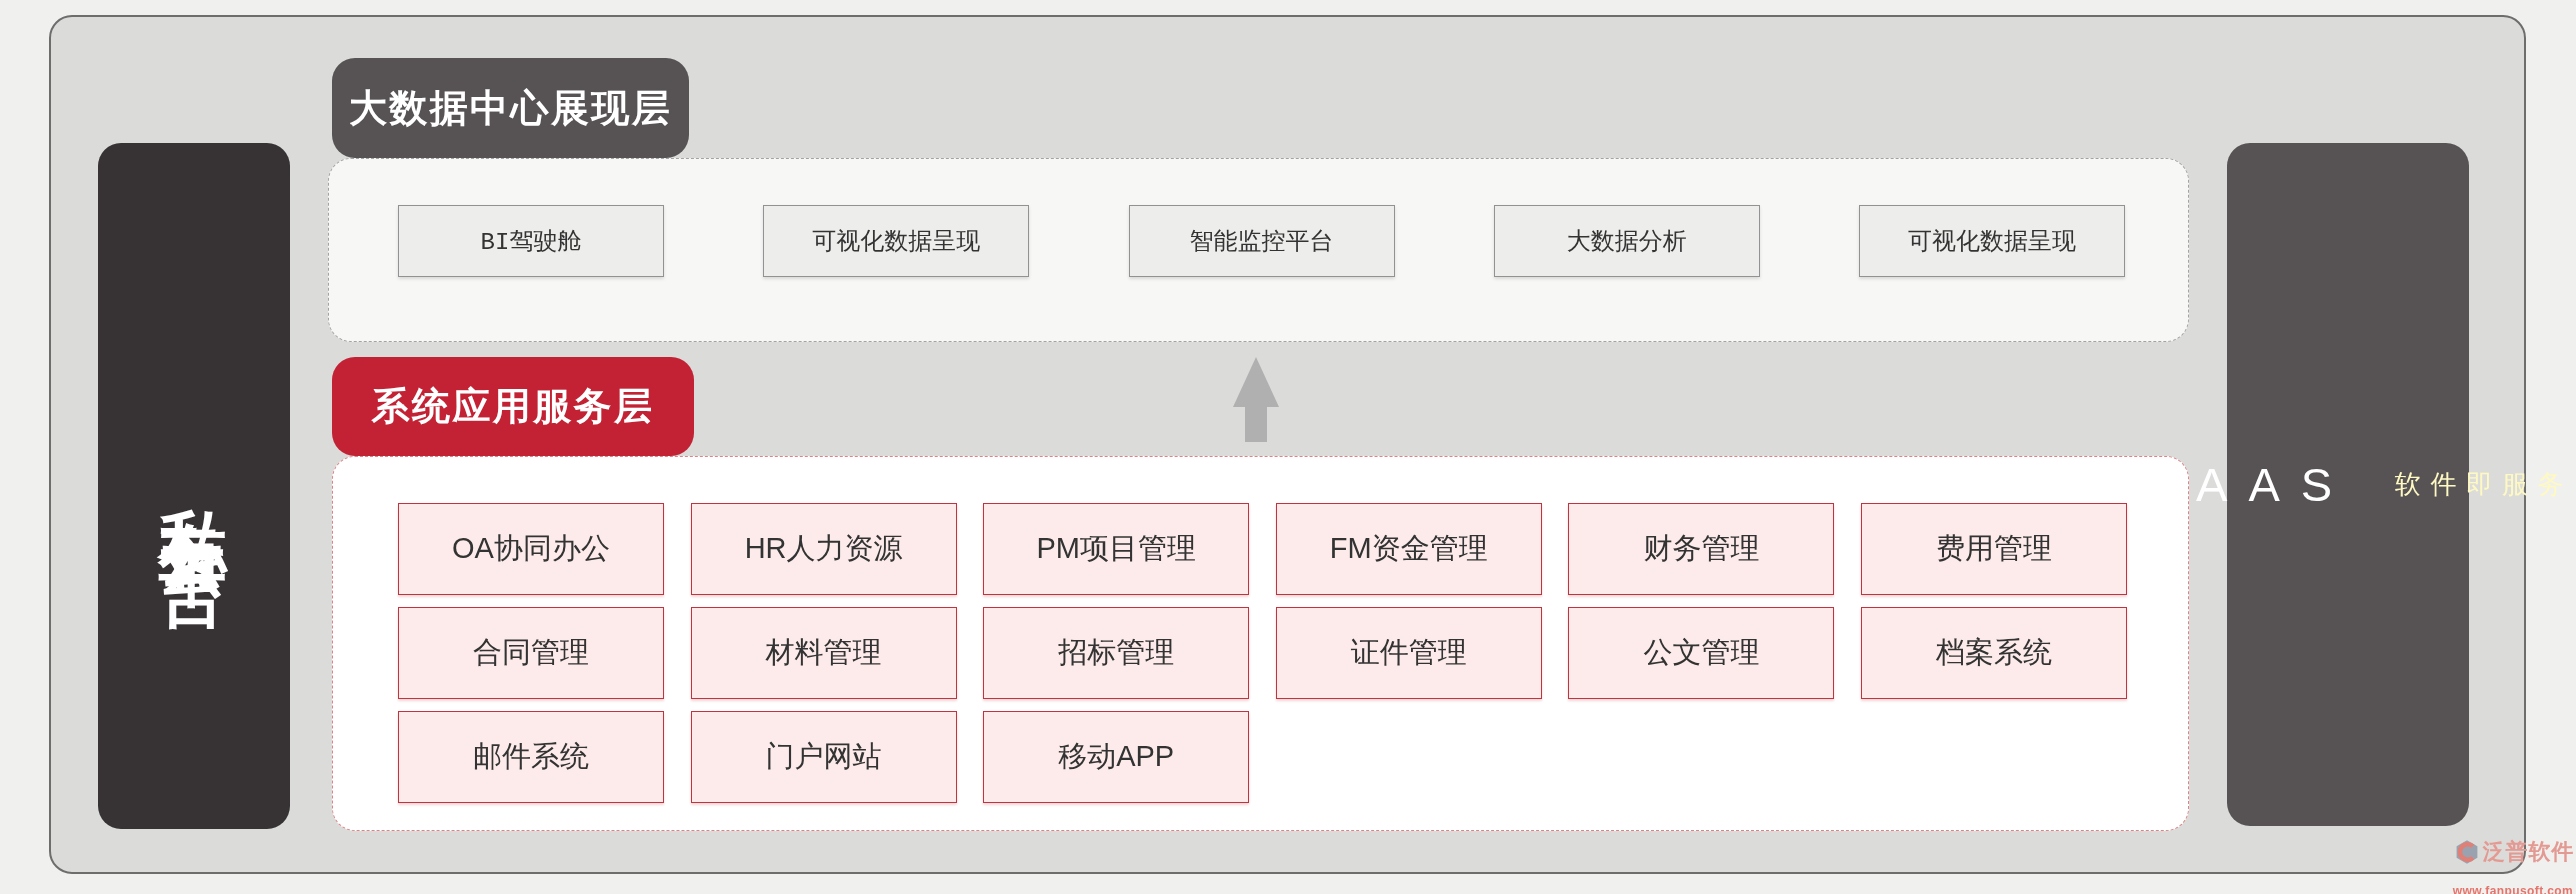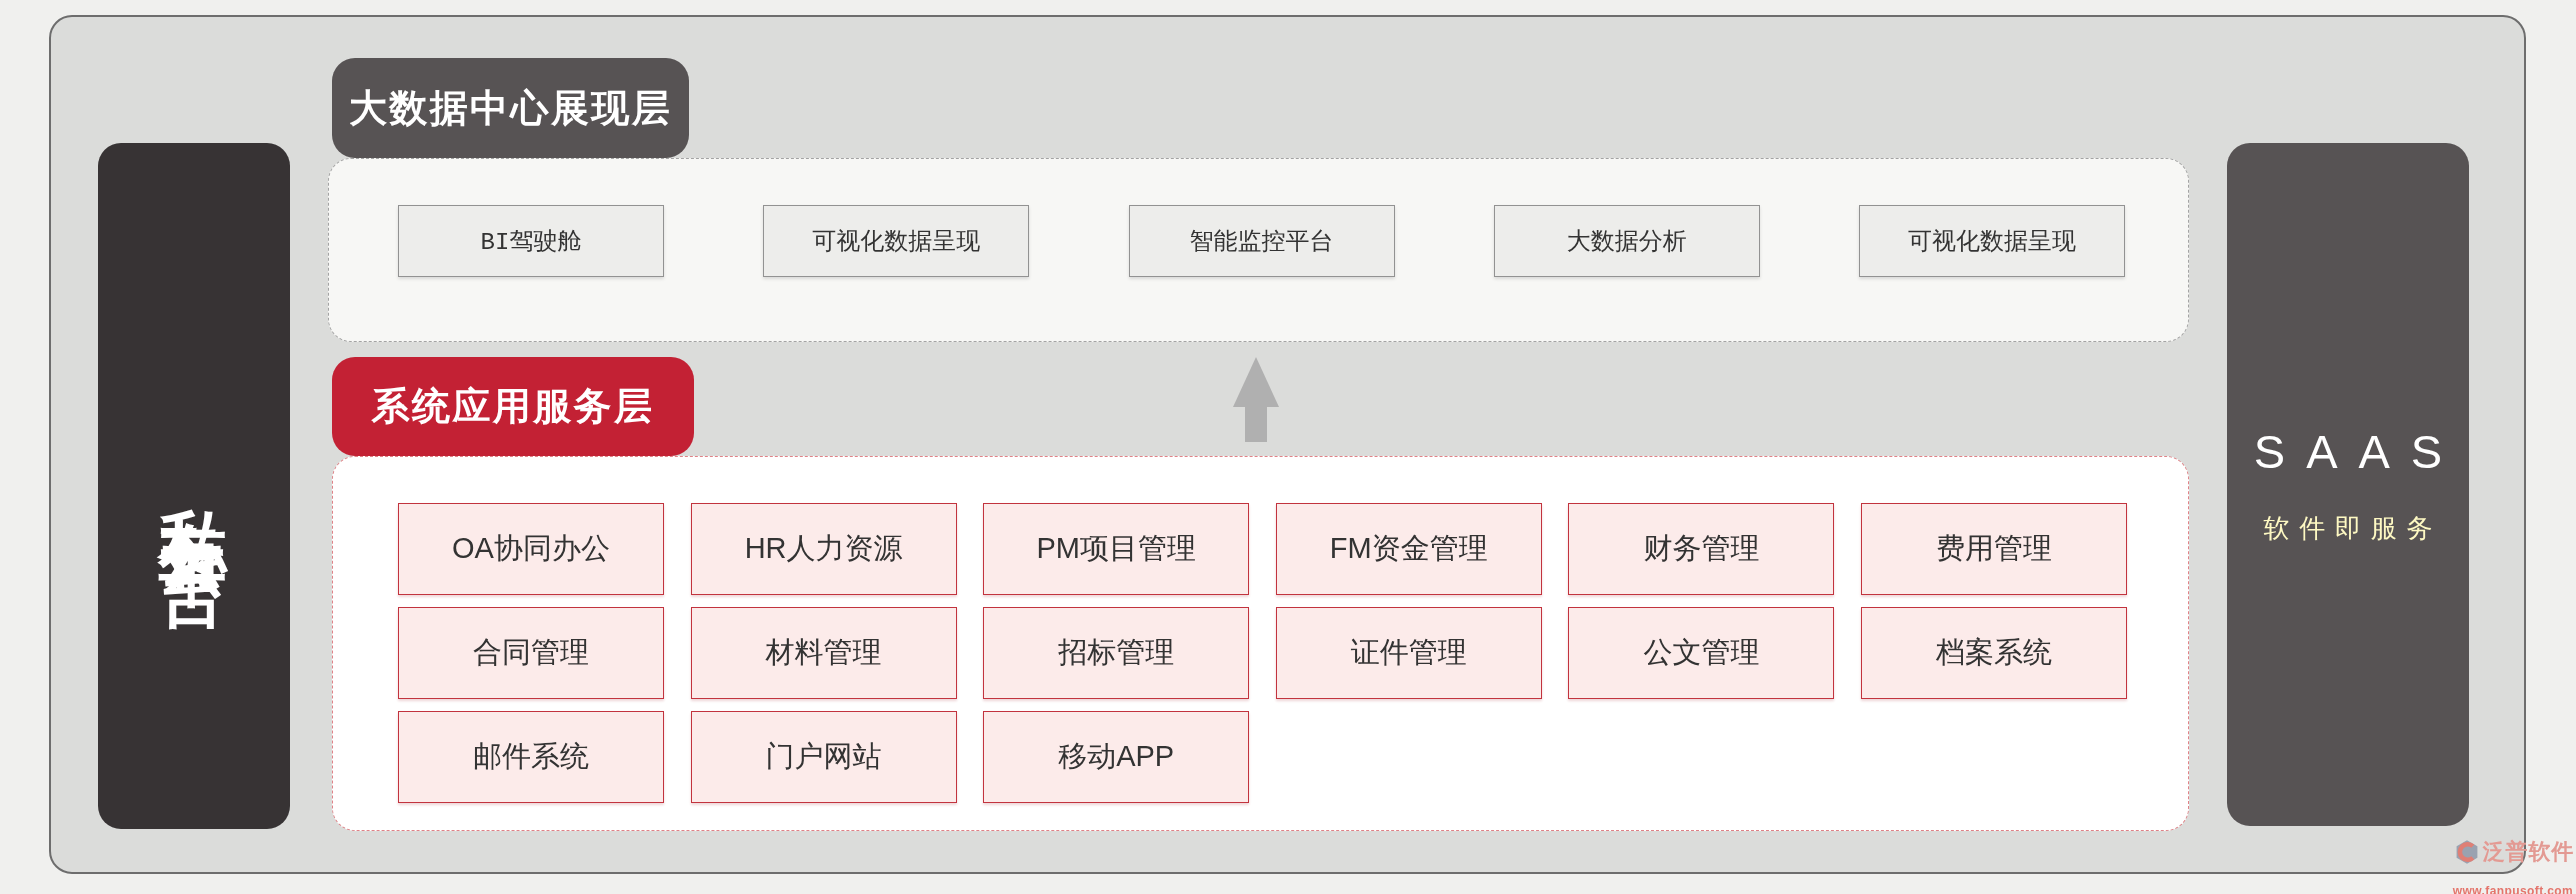--- a/index.html
+++ b/index.html
@@ -26,21 +26,21 @@
     display: flex; align-items: center; justify-content: center;
   }
   .left-bar .vtext {
     writing-mode: vertical-rl; text-orientation: upright;
     color: #ffffff; font-size: 68px; font-weight: 700;
     letter-spacing: 13px; line-height: 1;
   }
   .right-bar {
     left: 2227px; top: 143px; width: 242px; height: 683px;
     background: #575354;
-    display: flex; flex-direction: column; align-items: center; justify-content: center;
+    display: flex; flex-direction: row; align-items: center; justify-content: center;
     gap: 32px;
   }
   .right-bar .saas {
     color: #ffffff; font-size: 47px; font-weight: 500;
     letter-spacing: 21px; padding-left: 21px; white-space: nowrap;
   }
   .right-bar .saas-sub {
     color: #fef9c3; font-size: 26px; font-weight: 400;
     letter-spacing: 9.7px; padding-left: 9.7px; white-space: nowrap;
   }

